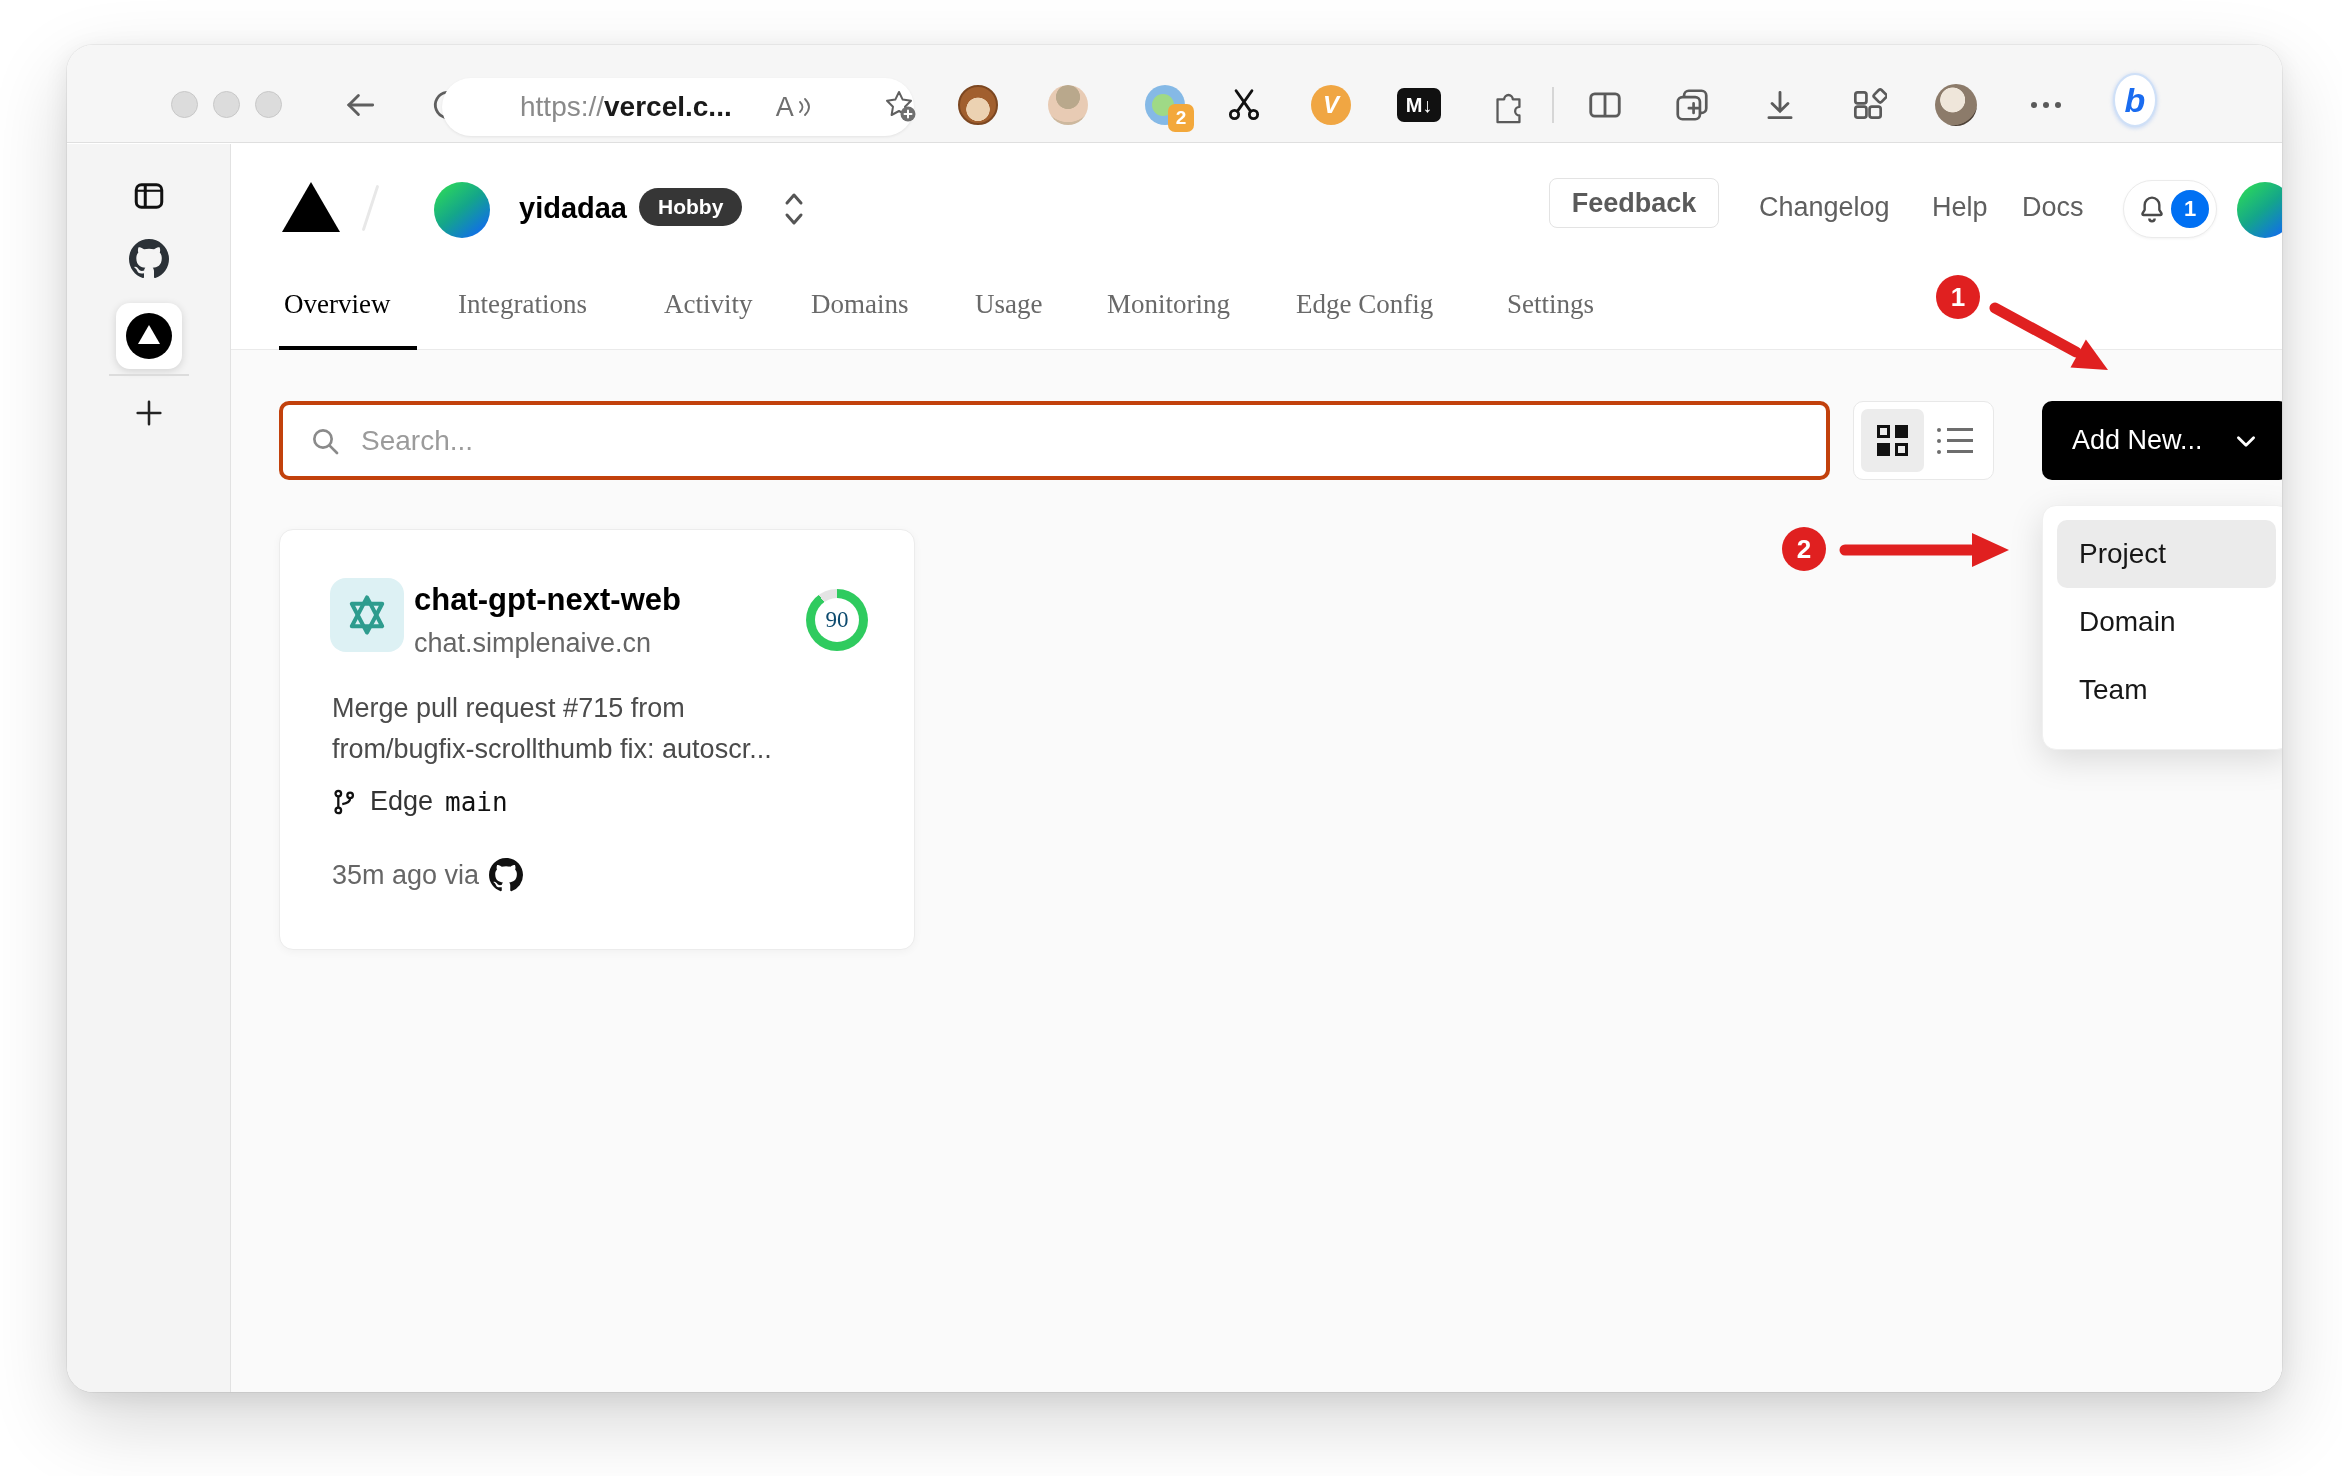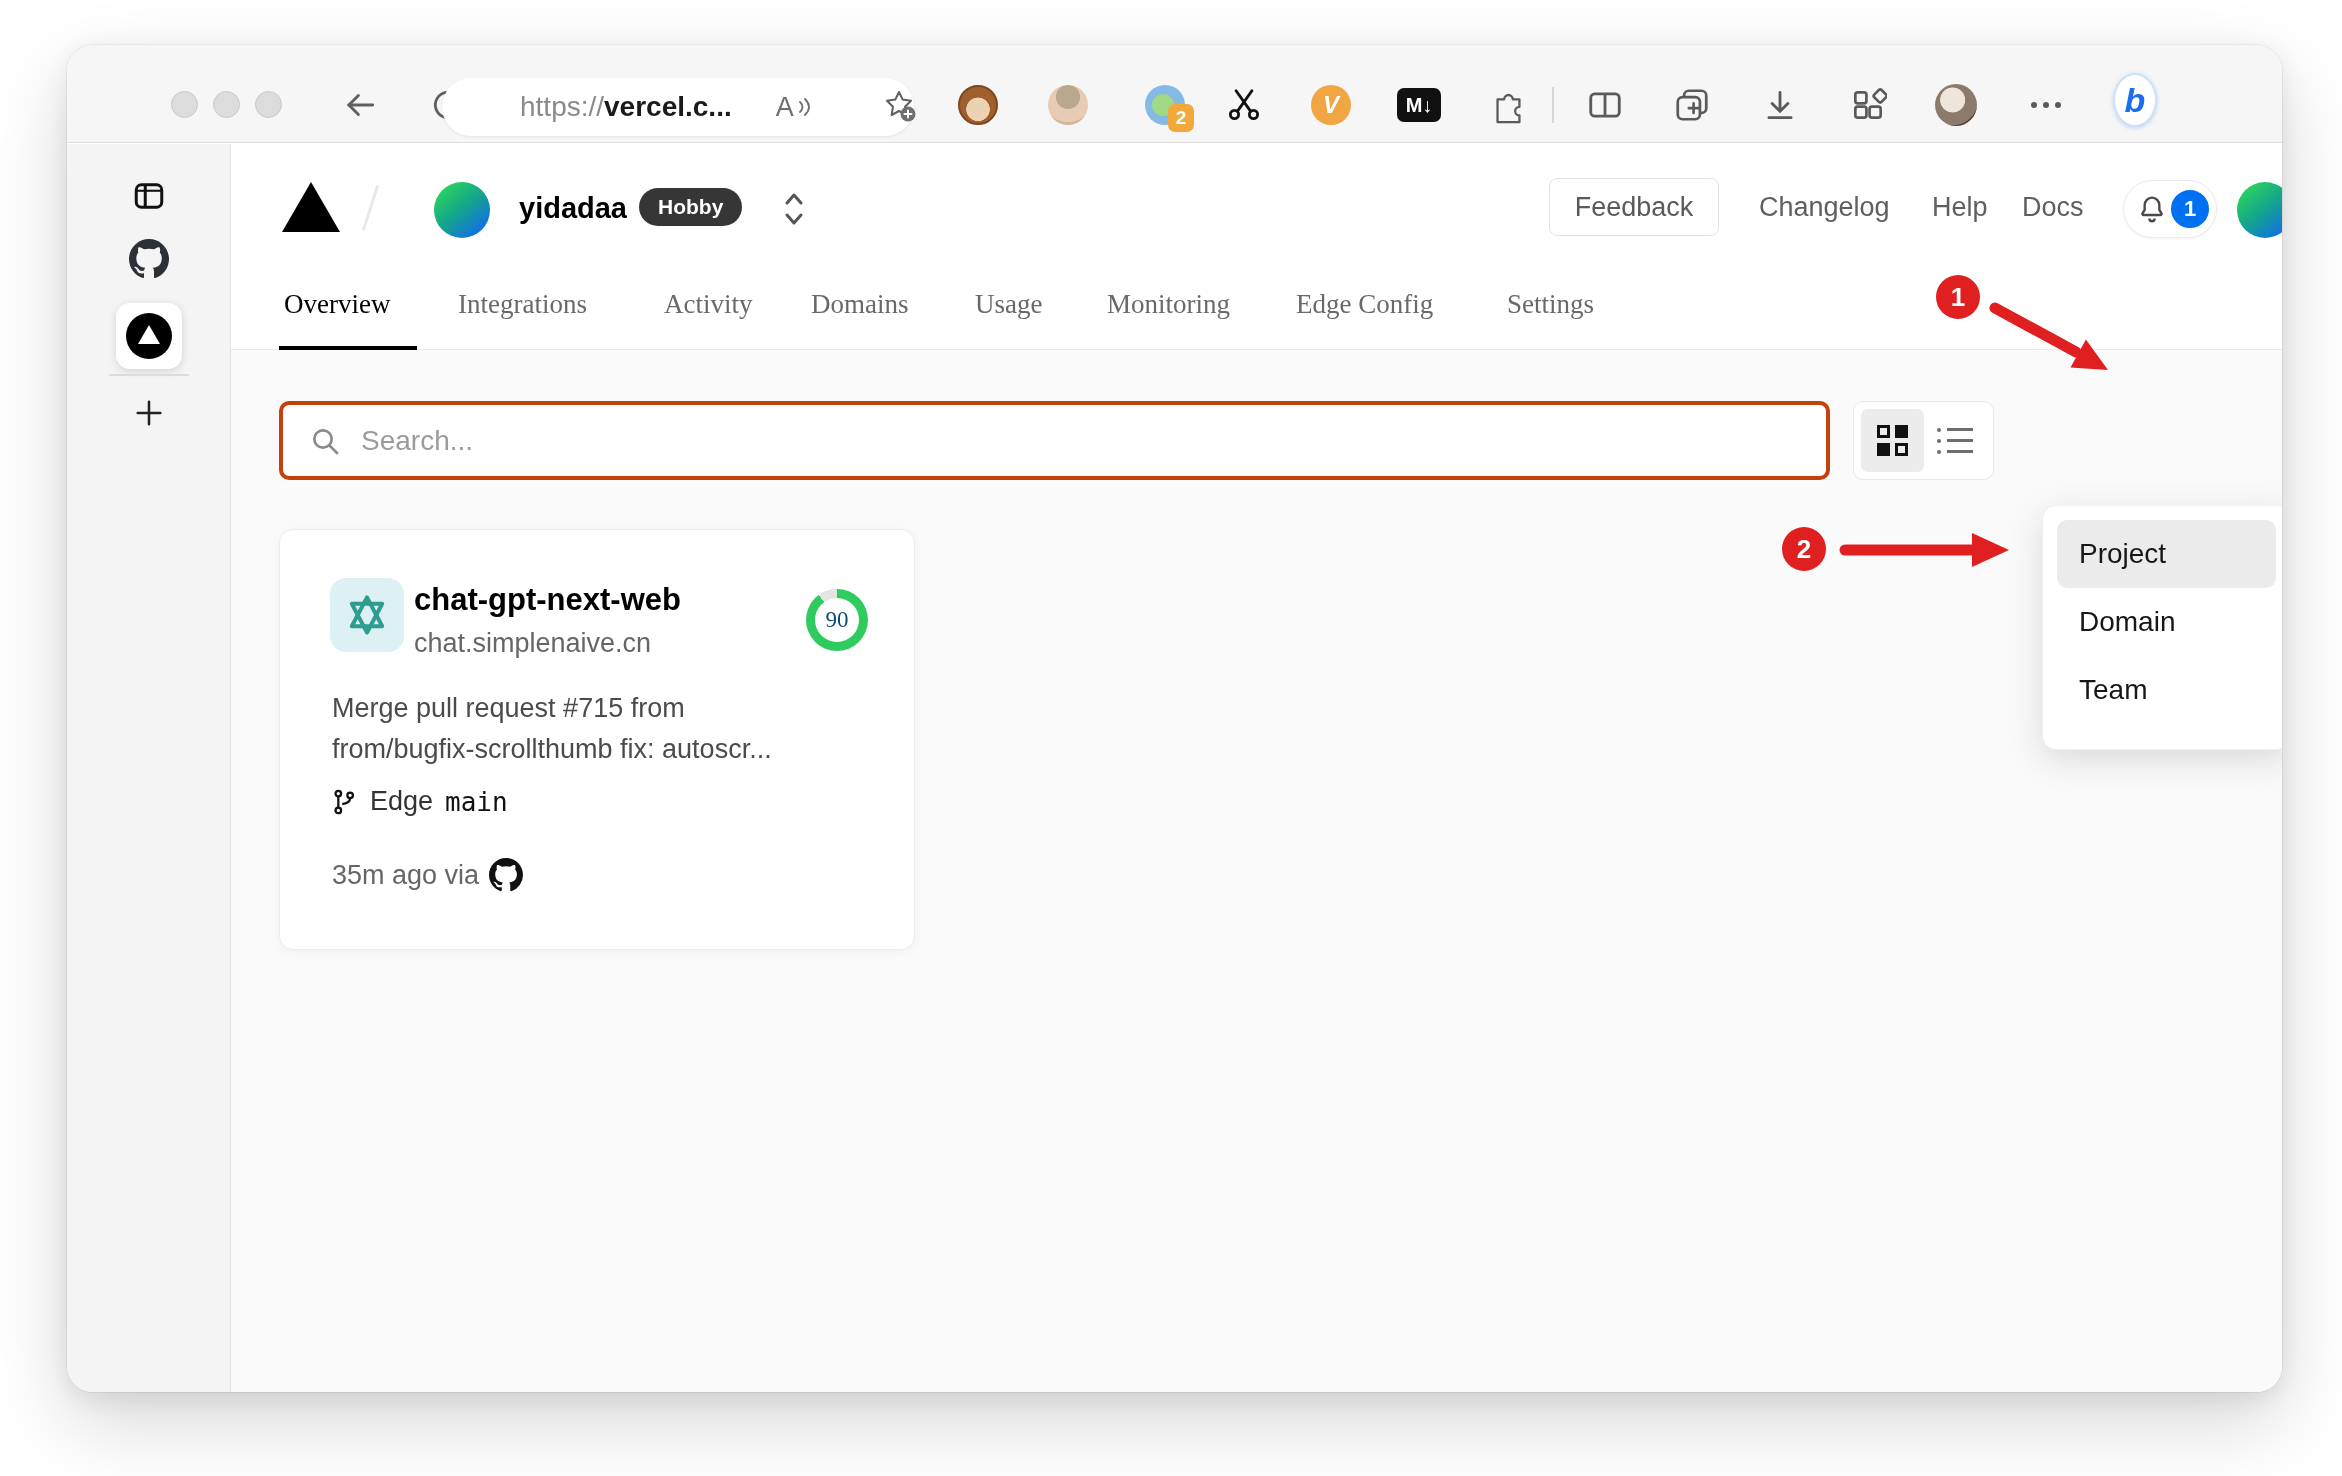--- a/index.html
+++ b/index.html
@@ -69,23 +69,23 @@
   .logo-tri { position:absolute; left:51px; top:38px; width:0; height:0;
               border-left:29px solid transparent; border-right:29px solid transparent; border-bottom:50px solid #000; }
   .slash { position:absolute; left:138px; top:40px; width:3px; height:48px; background:#e8e8e8; transform:rotate(18deg); border-radius:2px; }
   .team-avatar { width:56px; height:56px; border-radius:50%;
                  background:linear-gradient(140deg,#2ad35f 12%,#14a68a 48%,#1172e2 85%); }
   .team-name { position:absolute; left:288px; top:48px; font-size:29px; font-weight:700; color:#000; }
   .plan-pill { position:absolute; left:408px; top:44px; height:38px; padding:0 19px; border-radius:19px;
                background:#363636; color:#fff; font-size:21px; font-weight:600;
                display:flex; align-items:center; }
   .hdr-link { position:absolute; top:48px; font-size:27px; color:#5f5f5f; }
-  .feedback-btn { position:absolute; left:1318px; top:34px; width:170px; height:58px;
+  .feedback-btn { position:absolute; left:1318px; top:34px; width:170px; height:50px;
                   border:1px solid #e3e3e3; border-radius:8px; background:#fff;
-                  display:flex; align-items:center; justify-content:center; font-size:27px; color:#5a5a5a; }
+                  display:flex; align-items:center; justify-content:center; font-size:27px; color:#5a5a5a;font-weight:bold; }
   .bell-wrap { position:absolute; left:1892px; top:36px; width:94px; height:58px; background:#fff;
                border:1px solid #ebebeb; border-radius:29px; box-shadow:0 1px 3px rgba(0,0,0,.05); }
   .bell-badge { position:absolute; left:44px; top:-2px; width:44px; height:44px; margin-top:8px; border-radius:50%;
                 background:#0070F3; color:#fff; font-size:22px; font-weight:600;
                 display:flex; align-items:center; justify-content:center; border:3px solid #fff; }
 
   
   .site-tabs { position:absolute; left:0; top:127px; width:100%; height:79px; background:#fff; border-bottom:1px solid #eaeaea; }
   .tab { position:absolute; top:18px; font-size:27px; color:#696969;font-family:Liberation Serif, serif; }
   .tab.active { color:#000; font-weight:500; }
@@ -360,20 +360,26 @@
                   <s></s>
                 </i>
                 <i>
                   <b></b>
                   <s></s>
                 </i>
             </span>
           </div>
         </div>
 
+        <div class="add-new">
+          <span>Add New...</span>
+          <svg width="26" height="26" viewBox="0 0 24 24" fill="none" stroke="#fff" stroke-width="2.6" stroke-linecap="round" stroke-linejoin="round">
+            <path d="M5 9l7 7 7-7"></path>
+          </svg>
+        </div>
 
         <div class="dropdown">
           <div class="dd-item hl">Project</div>
           <div class="dd-item">Domain</div>
           <div class="dd-item">Team</div>
         </div>
 
         <div class="card">
           <div class="proj-icon">
             <svg width="48" height="48" viewBox="0 0 24 24" fill="none" stroke="#2e9c8e" stroke-width="2" stroke-linejoin="round">

